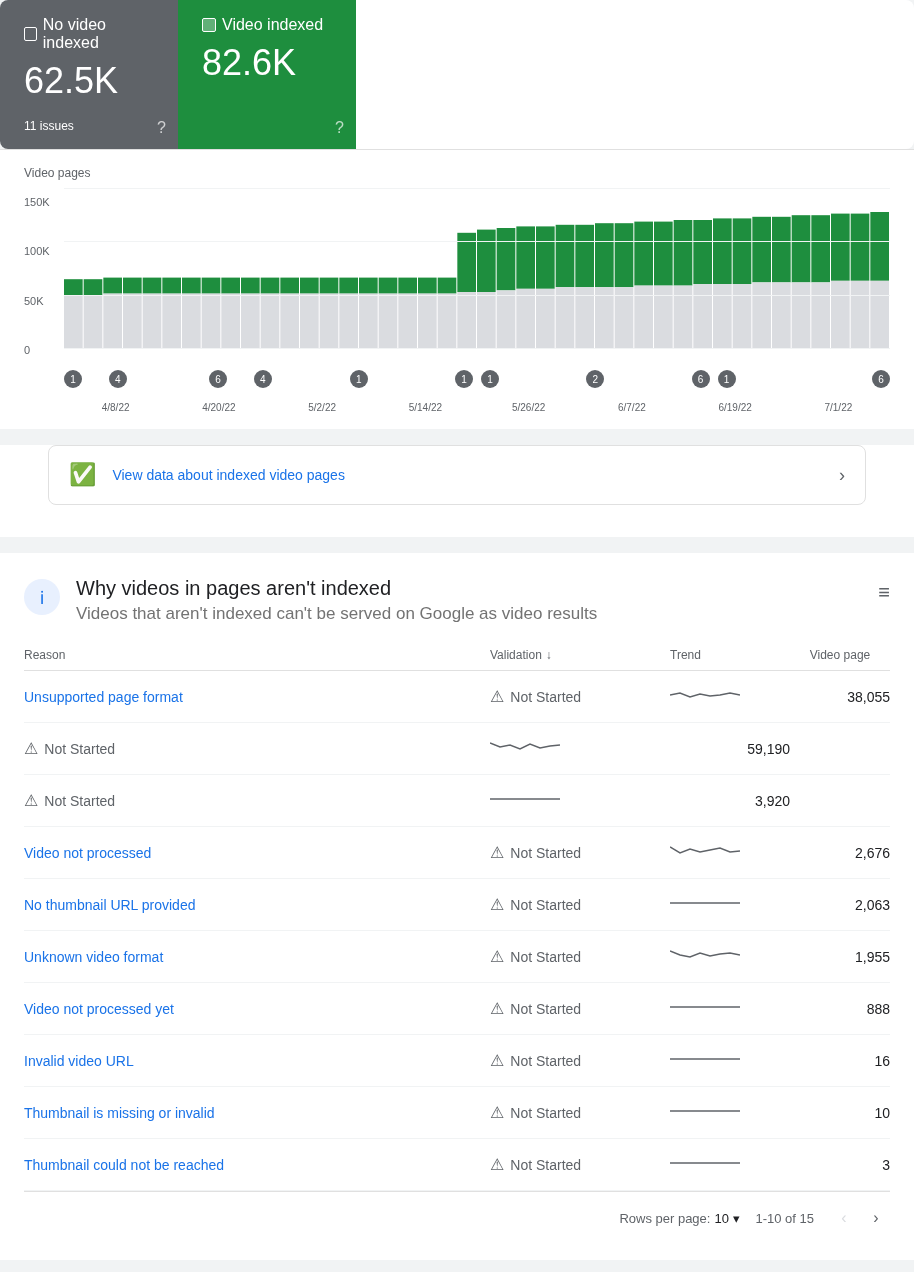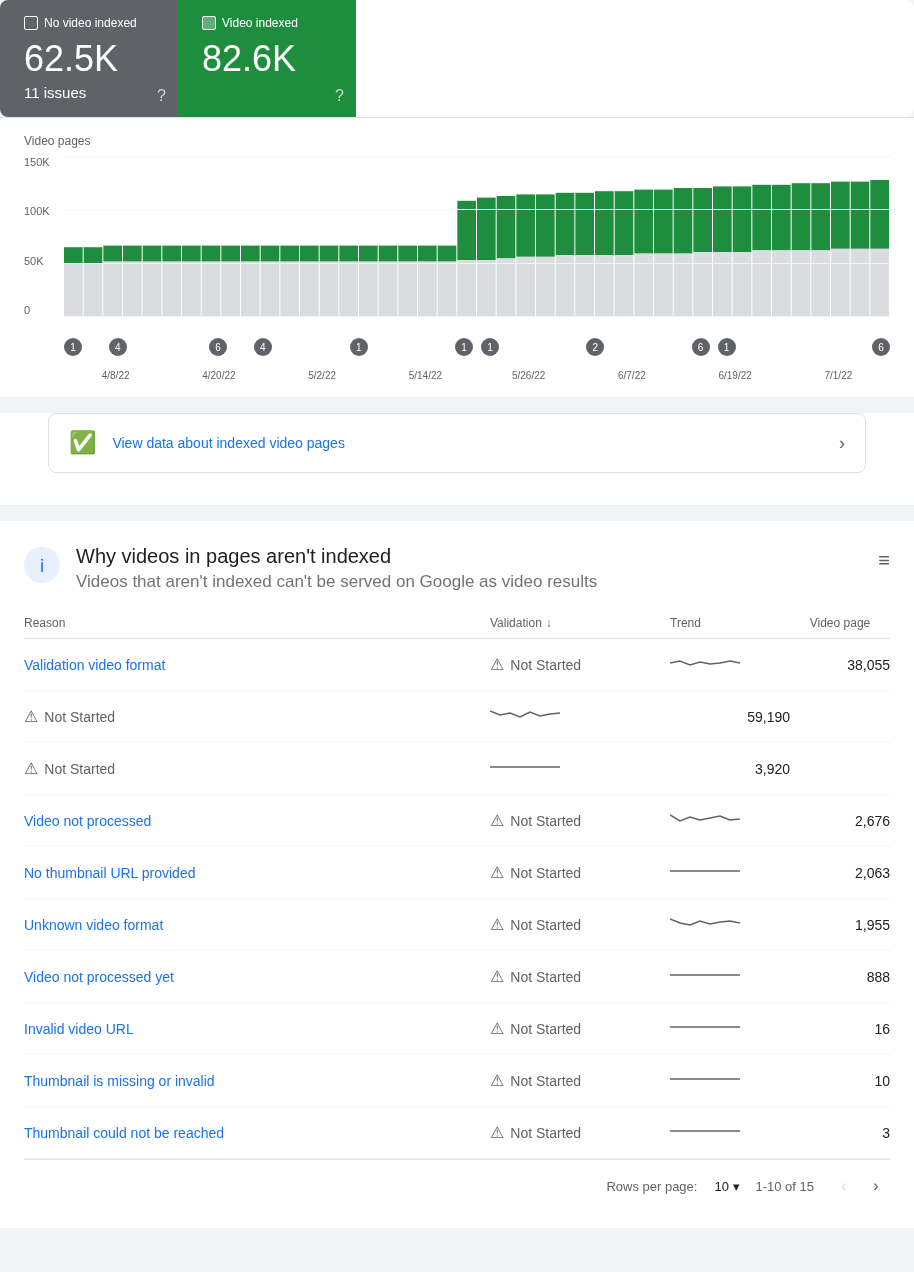--- a/index.html
+++ b/index.html
@@ -1,30 +1,30 @@
 <!DOCTYPE html>
 <html><head>
   <meta charset="utf-8">
   <style>
     * { box-sizing: border-box; margin: 0; padding: 0; }
     body { font-family: 'Google Sans', Arial, sans-serif; background: #f1f3f4; font-size: 14px; color: #202124; width: 914px; }
 
     .top-cards { display: flex; background: #fff; border-radius: 8px; overflow: hidden; margin: 0 0 0 0; }
     .card-no-video { background: #5f6368; color: #fff; padding: 16px 24px; flex: 0 0 178px; position: relative; }
     .card-video { background: #1e8e3e; color: #fff; padding: 16px 24px; flex: 0 0 178px; position: relative; }
-    .card-label { font-size: 12px; display: flex; align-items: center; gap: 6px; margin-bottom: 8px; }
+    .card-label { font-size: 16px; display: flex; align-items: center; gap: 6px; margin-bottom: 8px; }
     .card-number { font-size: 36px; font-weight: 400; }
-    .card-sub { font-size: 15px; margin-top: 4px; }
+    .card-sub { font-size: 12px; margin-top: 17px; }
     .card-help { position: absolute; bottom: 12px; right: 12px; color: rgba(255,255,255,0.7); font-size: 16px; cursor: pointer; }
 
     .chart-section { background: #fff; margin: 0; padding: 16px 24px; border-top: 1px solid #e0e0e0; }
     .chart-title { font-size: 12px; color: #5f6368; margin-bottom: 8px; }
 
     .chart-container { position: relative; height: 180px; width: 100%; }
-    .chart-y-labels { position: absolute; left: 0; top: 0; height: 160px; display: flex; flex-direction: column; justify-content: space-between; font-size: 11px; color: #5f6368; width: 36px; }
+    .chart-y-labels { position: absolute; left: 0; top: 8px; height: 160px; display: flex; flex-direction: column; justify-content: space-between; font-size: 11px; color: #5f6368; width: 36px; }
     .chart-bars-area { position: absolute; left: 40px; right: 0; top: 0; height: 160px; }
 
     .chart-x-labels { display: flex; margin-left: 40px; margin-top: 12px; font-size: 10px; color: #5f6368; }
     .chart-x-label { flex: 1; text-align: center; }
     .annotation-bubble { background: #5f6368; color: #fff; border-radius: 50%; width: 18px; height: 18px; display: flex; align-items: center; justify-content: center; font-size: 10px; font-weight: 500; cursor: pointer; }
 
     .view-data-link { background: #fff; border: 1px solid #e0e0e0; border-radius: 8px; display: flex; align-items: center; padding: 16px 20px; margin: 16px 24px; cursor: pointer; }
     .view-data-icon { color: #1e8e3e; font-size: 22px; margin-right: 16px; }
     .view-data-text { font-size: 14px; color: #1a73e8; flex: 1; }
     .view-data-arrow { color: #5f6368; font-size: 18px; }
@@ -43,21 +43,21 @@
     .th-validation { display: flex; align-items: center; gap: 4px; }
     .th-sort-icon { font-size: 12px; }
     .table-row-item { display: grid; grid-template-columns: 1fr 180px 120px 100px; padding: 12px 0; border-bottom: 1px solid #f1f3f4; font-size: 14px; align-items: center; }
     .cell-reason { color: #1a73e8; cursor: pointer; }
     .cell-validation { display: flex; align-items: center; gap: 6px; color: #5f6368; }
     .validation-icon { color: #5f6368; font-size: 16px; }
     .cell-trend { }
     .cell-count { text-align: right; color: #202124; }
 
     .pagination { display: flex; align-items: center; justify-content: flex-end; padding: 12px 0; font-size: 13px; color: #5f6368; gap: 16px; border-top: 1px solid #e0e0e0; }
-    .rows-per-page { display: flex; align-items: center; gap: 17px; }
+    .rows-per-page { display: flex; align-items: center; gap: 4px; }
     .rows-select { display: flex; align-items: center; gap: 4px; cursor: pointer; font-size: 13px; color: #202124; }
     .pagination-info { }
     .pagination-nav { display: flex; gap: 4px; }
     .nav-btn { width: 28px; height: 28px; border: none; background: none; cursor: pointer; color: #5f6368; font-size: 16px; display: flex; align-items: center; justify-content: center; border-radius: 50%; }
     .nav-btn:disabled { color: #dadce0; cursor: default; }
 
     .grid-line { position: absolute; left: 0; right: 0; border-top: 1px solid #f1f3f4; }
   </style>
 </head>
 <body>
@@ -264,21 +264,21 @@
         <span>Validation</span>
         <span class="th-sort-icon">↓</span>
       </span>
     </div>
     <div>Trend</div>
     <div style="text-align:center;">Video page</div>
   </div>
 
   <div id="table-rows">
       <div class="table-row-item">
-      <div class="cell-reason">Validation video format</div>
+      <div class="cell-reason">Unsupported page format</div>
       <div class="cell-validation">
         <span class="validation-icon" style="color:#5f6368; font-size:16px;">⚠</span>
         <span>Not Started</span>
       </div>
       <div class="cell-trend">
         <svg width="70" height="24" viewBox="0 0 70 24">
           <path d="M0,12 L10,10 L20,14 L30,11 L40,13 L50,12 L60,10 L70,12" fill="none" stroke="#5f6368" stroke-width="1.5"></path>
         </svg>
       </div>
       <div class="cell-count">38,055</div>

